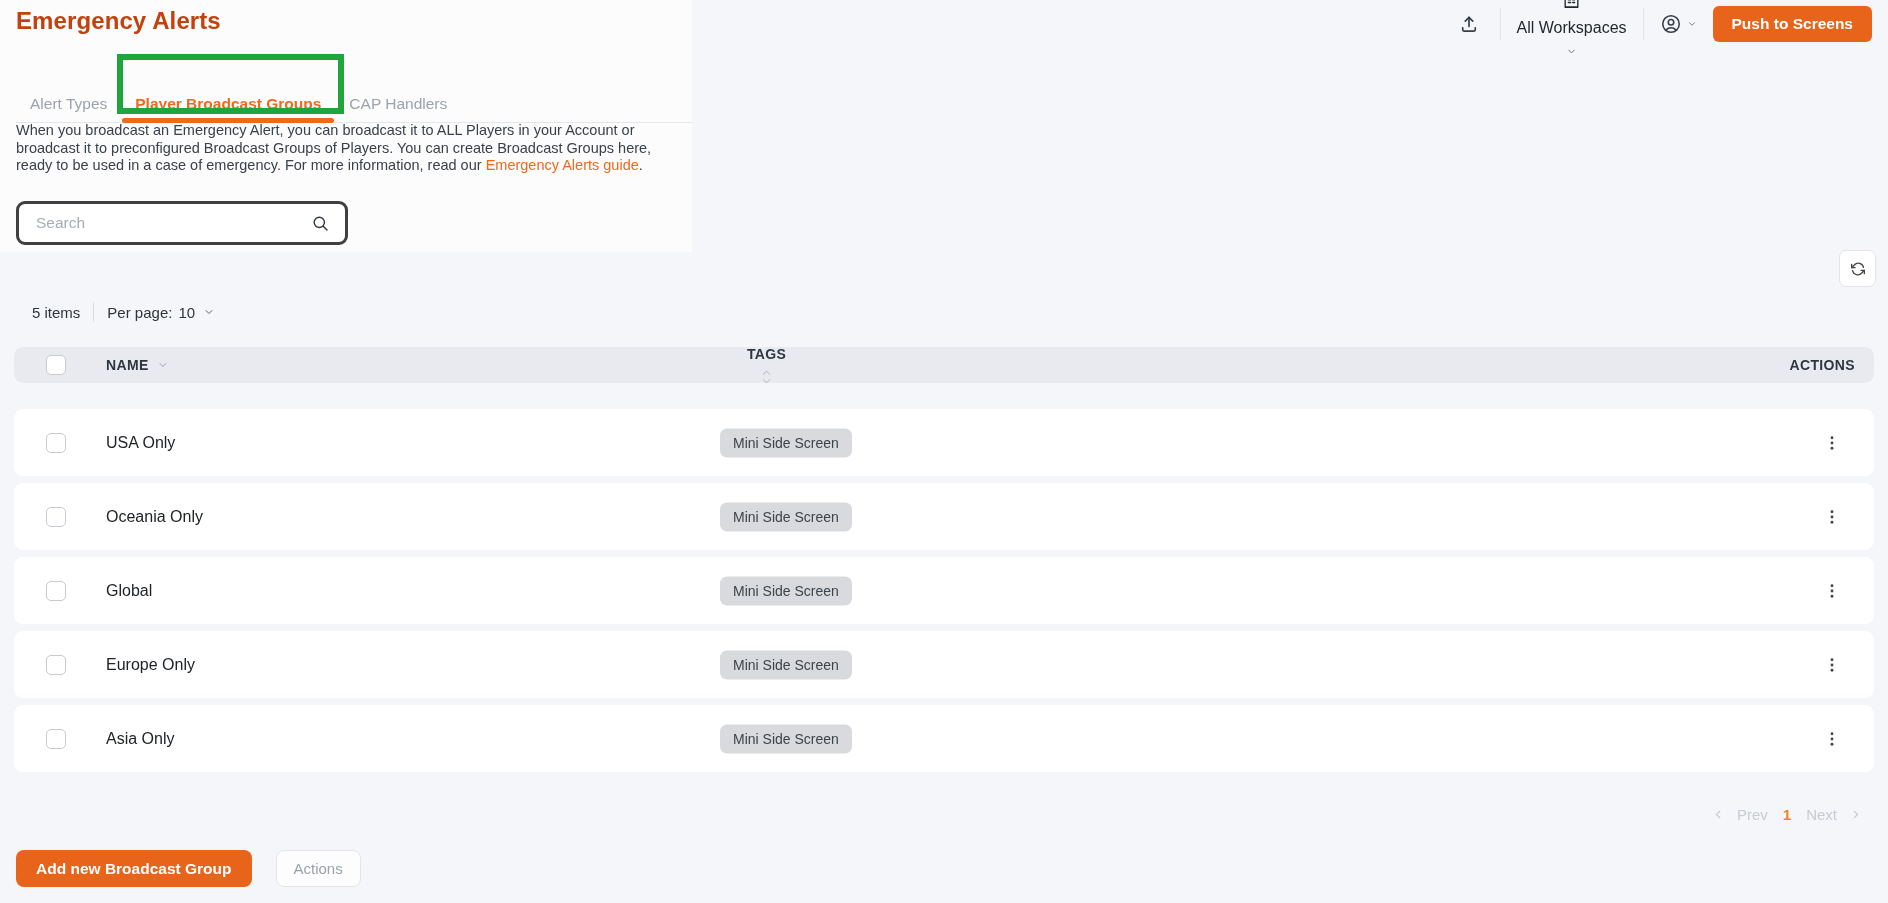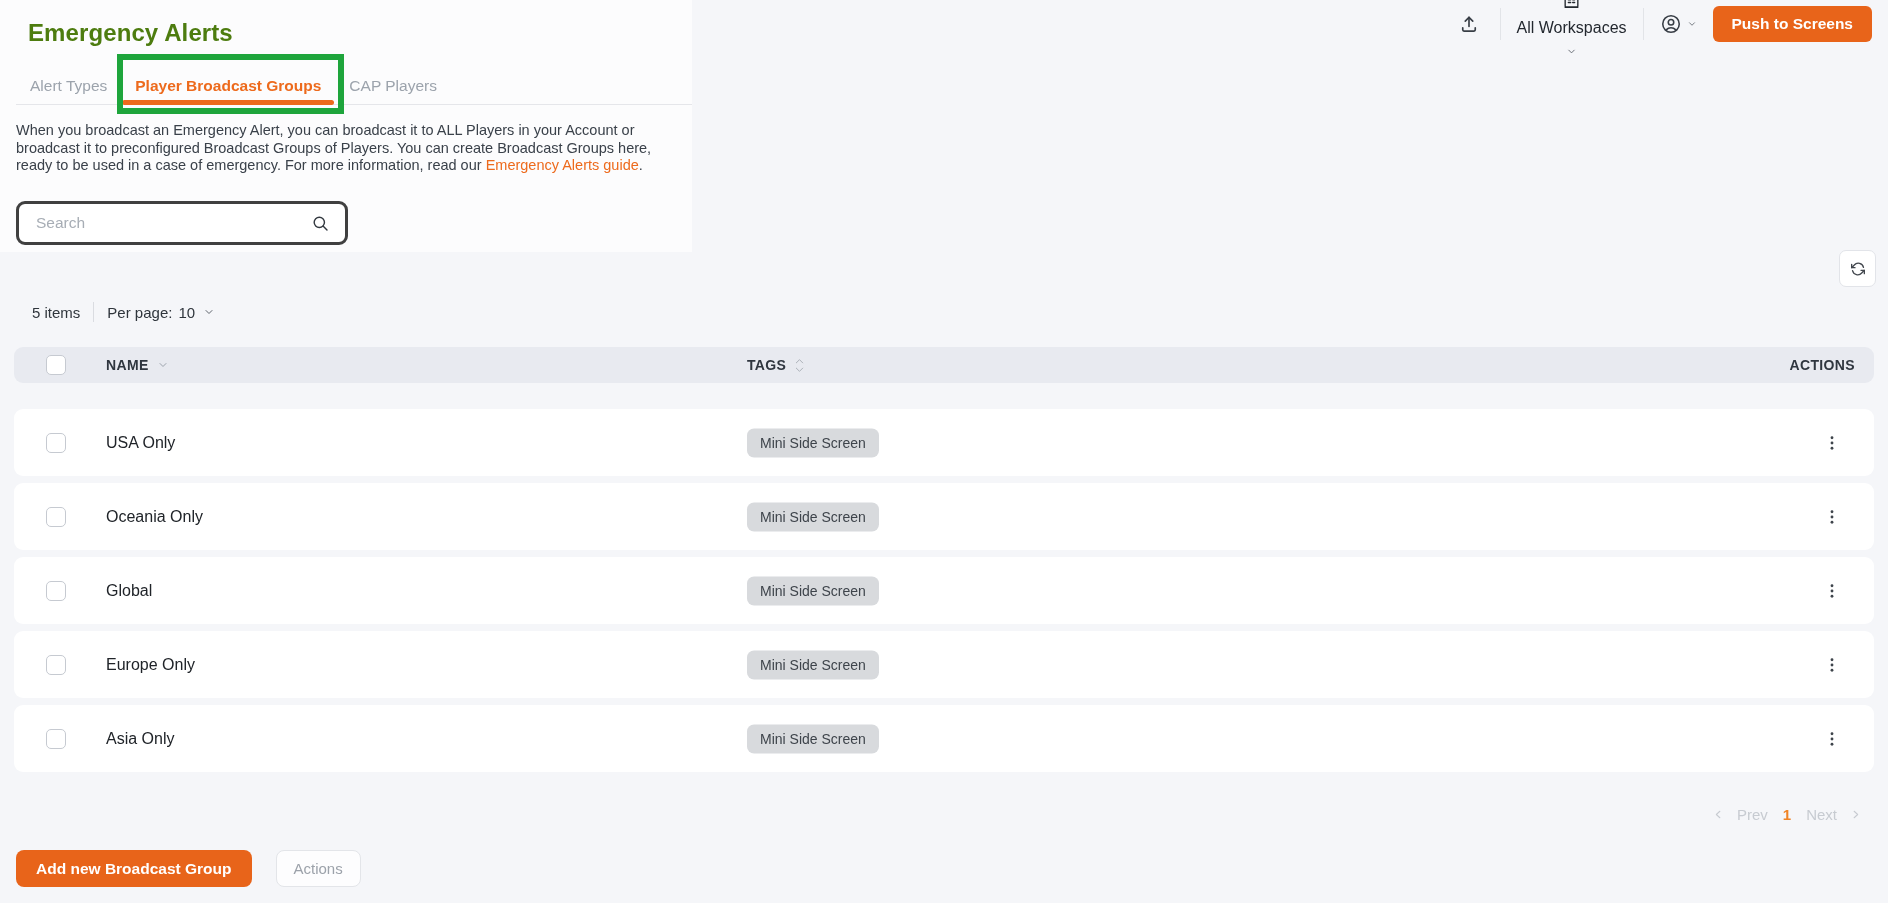--- a/index.html
+++ b/index.html
@@ -8,31 +8,31 @@
   }
   *{box-sizing:border-box;}
   html,body{margin:0;padding:0;}
   body{font-family:"Liberation Sans",sans-serif;background:#e9eaee;}
   .page{position:relative;width:1888px;height:903px;background:var(--page-bg,#F5F6F9);overflow:hidden;}
   .left-panel{position:absolute;left:0;top:0;width:692px;height:252px;background:var(--panel-bg,#FCFCFD);}
   .i{fill:none;stroke:currentColor;stroke-width:2;stroke-linecap:round;stroke-linejoin:round;}
   button{font-family:inherit;cursor:pointer;}
 
   
-  .page-title{position:absolute;left:16px;top:7px;margin:12px;font-size:24px;font-weight:700;color:#4d7c0f;letter-spacing:.1px;}
+  .page-title{position:absolute;left:16px;top:7px;margin:0;font-size:24px;font-weight:700;color:#c2410c;letter-spacing:.1px;}
   .topbar-right{position:absolute;top:4px;right:16px;height:40px;display:flex;align-items:center;gap:14px;}
   .icon-btn{width:34px;height:34px;display:flex;align-items:center;justify-content:center;background:none;border:none;color:#383E46;padding:0;}
   .vdiv{width:1px;height:32px;background:#E2E4E8;}
   .workspace-select{display:flex;align-items:center;gap:9px;background:none;border:none;font-size:16px;color:#23282F;padding:0 2px;flex-direction:column;}
   .workspace-select .chev, .avatar-btn .chev{color:#5F656D;}
   .avatar-btn{display:flex;align-items:center;gap:5px;background:none;border:none;color:#383E46;padding:0 2px;}
   .push-btn{height:36px;padding:4px 19px;border:none;border-radius:6px;background:var(--accent,#E8641A);color:#fff;font-size:15.5px;font-weight:700;}
 
   
-  .tabs{position:absolute;left:16px;top:67px;width:676px;display:flex;border-bottom:1px solid #E5E6EA;white-space:nowrap;}
+  .tabs{position:absolute;left:16px;top:85px;width:676px;display:flex;border-bottom:1px solid #E5E6EA;white-space:nowrap;}
   .tab{position:relative;padding:0 14px;height:37px;line-height:37px;font-size:15.5px;color:#9CA3AC;background:none;border:none;}
   .tab.active{color:var(--link,#ED6A1C);font-weight:700;}
   .tab.active::after{content:"";position:absolute;left:1px;right:1px;bottom:-1px;height:5px;border-radius:3px;background:var(--link,#ED6A1C);}
   .annotation{position:absolute;left:117px;top:54px;width:227px;height:60px;border:6px solid var(--annotation,#1EA53C);z-index:6;pointer-events:none;}
 
   
   .description{position:absolute;left:16px;top:122px;width:668px;margin:0;font-size:14.5px;line-height:17.5px;color:#3A414A;}
   .description a{color:var(--link,#ED6A1C);text-decoration:none;cursor:pointer;}
 
   
@@ -50,28 +50,28 @@
   .per-page{display:flex;align-items:center;gap:6px;font-size:15px;color:#2F353C;background:none;border:none;padding:0;}
   .per-page .chev{color:#5F656D;margin-left:2px;}
 
   
   .table{position:absolute;left:14px;top:347px;width:1860px;}
   .thead{position:relative;height:36px;background:var(--thead-bg,#E8EAF0);border-radius:9px;display:flex;align-items:center;font-size:14px;font-weight:700;color:#2F363F;letter-spacing:.35px;}
   .checkbox{display:inline-block;width:20px;height:20px;background:#fff;border:1.5px solid #C6CAD1;border-radius:5px;flex:none;cursor:pointer;}
   .thead .checkbox{margin-left:32px;}
   .col-name{margin-left:40px;display:flex;align-items:center;gap:8px;cursor:pointer;}
   .col-name .chev{color:#9CA3AC;}
-  .col-tags{position:absolute;left:733px;top:50%;transform:translateY(-50%);display:flex;align-items:center;gap:8px;cursor:pointer;}
+  .col-tags{position:absolute;left:733px;top:50%;transform:translateY(-50%);display:flex;align-items:center;gap:8px;cursor:pointer;flex-direction:column;}
   .col-tags .sorticon{color:#A6ACB4;display:flex;flex-direction:column;gap:1px;}
   .col-actions{position:absolute;right:19px;top:50%;transform:translateY(-50%);}
   .tbody{margin-top:26px;}
   .row{position:relative;height:67px;background:#fff;border-radius:9px;margin-bottom:7px;display:flex;align-items:center;}
   .row .checkbox{margin-left:32px;}
   .row-name{margin-left:40px;font-size:16px;color:#202429;}
-  .row-tags{position:absolute;left:733px;top:50%;transform:translateY(-50%);}
+  .row-tags{position:absolute;left:706px;top:50%;transform:translateY(-50%);}
   .tag{display:inline-block;height:29px;line-height:29px;padding:0 13px;background:var(--tag-bg,#D8DADD);border-radius:7px;font-size:14px;color:#3E444B;}
   .kebab{position:absolute;right:30px;top:50%;transform:translateY(-50%);width:24px;height:30px;background:none;border:none;color:#3E444B;display:flex;align-items:center;justify-content:center;padding:0;}
 
   
   .pagination{position:absolute;top:806px;right:26px;display:flex;align-items:center;gap:15px;font-size:15px;color:#C7CBD1;}
   .pg-btn{display:flex;align-items:center;gap:12px;background:none;border:none;color:#C7CBD1;font-size:15px;padding:0;}
   .pg-num{background:none;border:none;color:var(--pagenum,#F08426);font-size:15px;font-weight:700;padding:0;}
 
   
   .footer-actions{position:absolute;left:16px;top:850px;display:flex;gap:24px;}
@@ -115,21 +115,21 @@
       <svg class="i chev" width="10" height="10" viewBox="0 0 24 24">
           <path d="m6 9 6 6 6-6"></path>
         </svg>
     </button>
     <button class="push-btn">Push to Screens</button>
   </div>
 
   <nav class="tabs">
     <button class="tab">Alert Types</button>
     <button class="tab active">Player Broadcast Groups</button>
-    <button class="tab">CAP Players</button>
+    <button class="tab">CAP Handlers</button>
   </nav>
   <div class="annotation"></div>
 
   <p class="description"><span>When you broadcast an Emergency Alert, you can broadcast it to ALL Players in your Account or broadcast it to preconfigured Broadcast Groups of Players. You can create Broadcast Groups here, ready to be used in a case of emergency. For more information, read our</span>
     <a>Emergency Alerts guide</a><span>.</span></p>
 
   <div class="search-box">
     <input value="" placeholder="Search" style="">
     <span class="search-icon">
       <svg class="i" width="19" height="19" viewBox="0 0 24 24" style="stroke-width:1.8">

